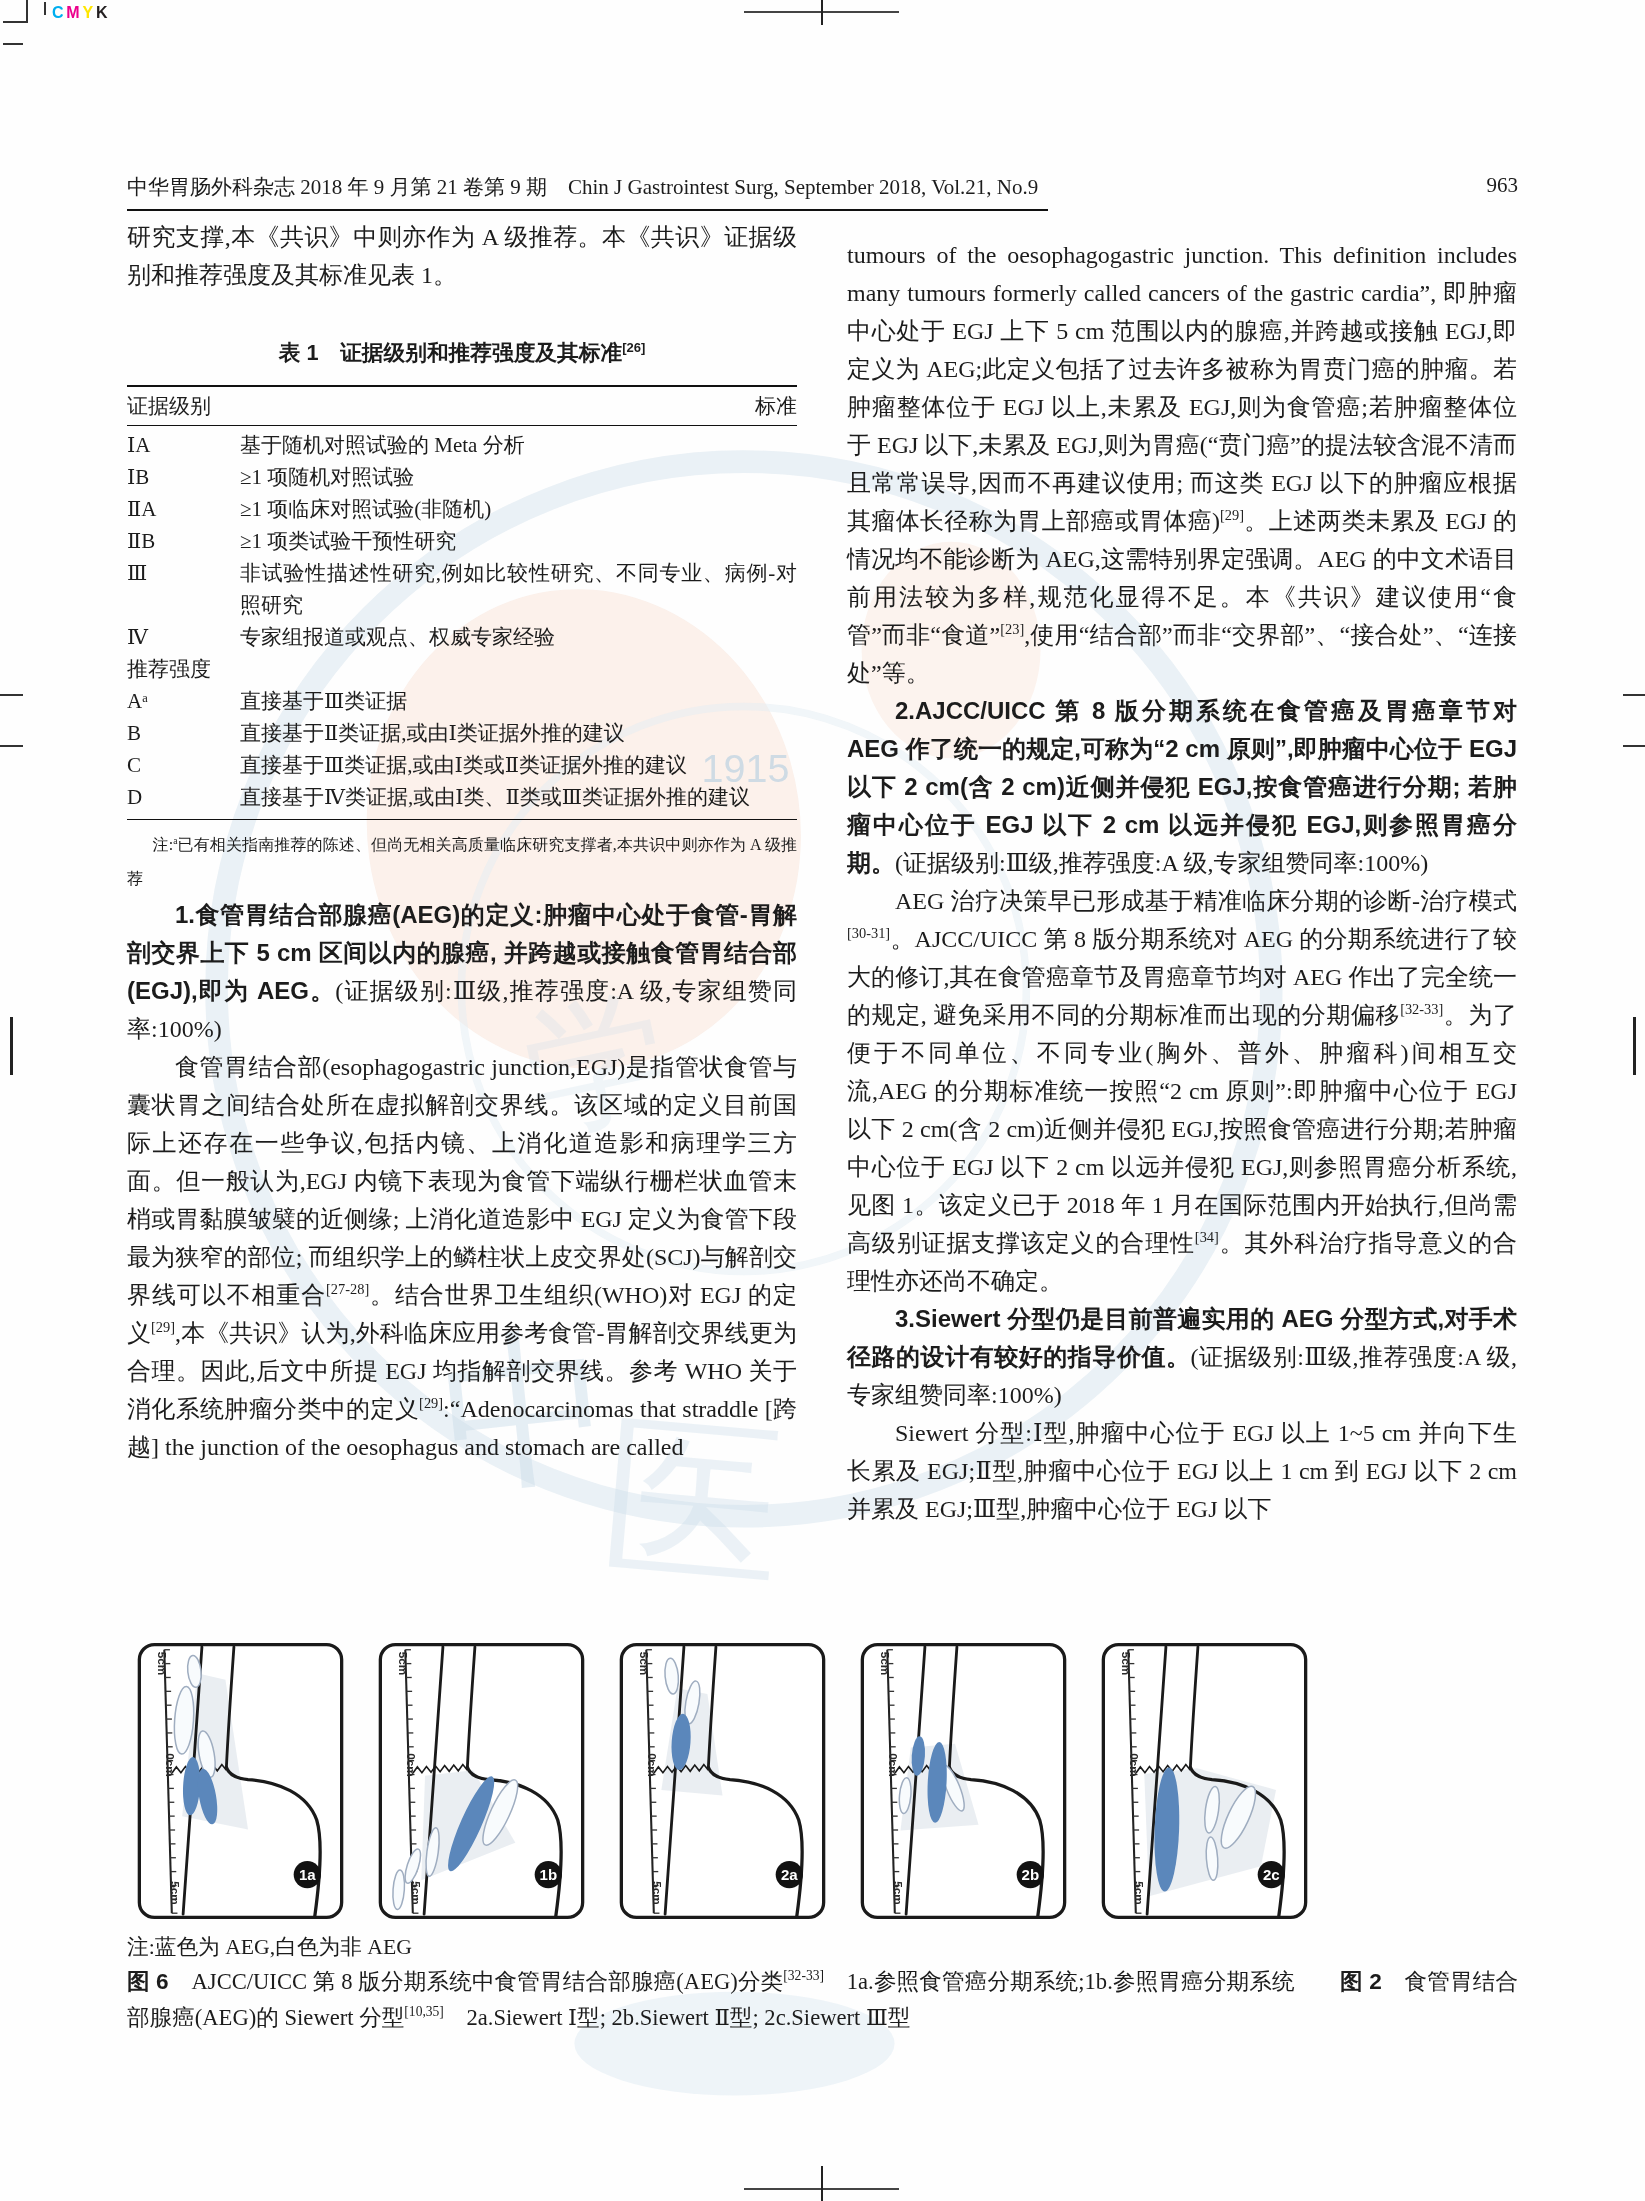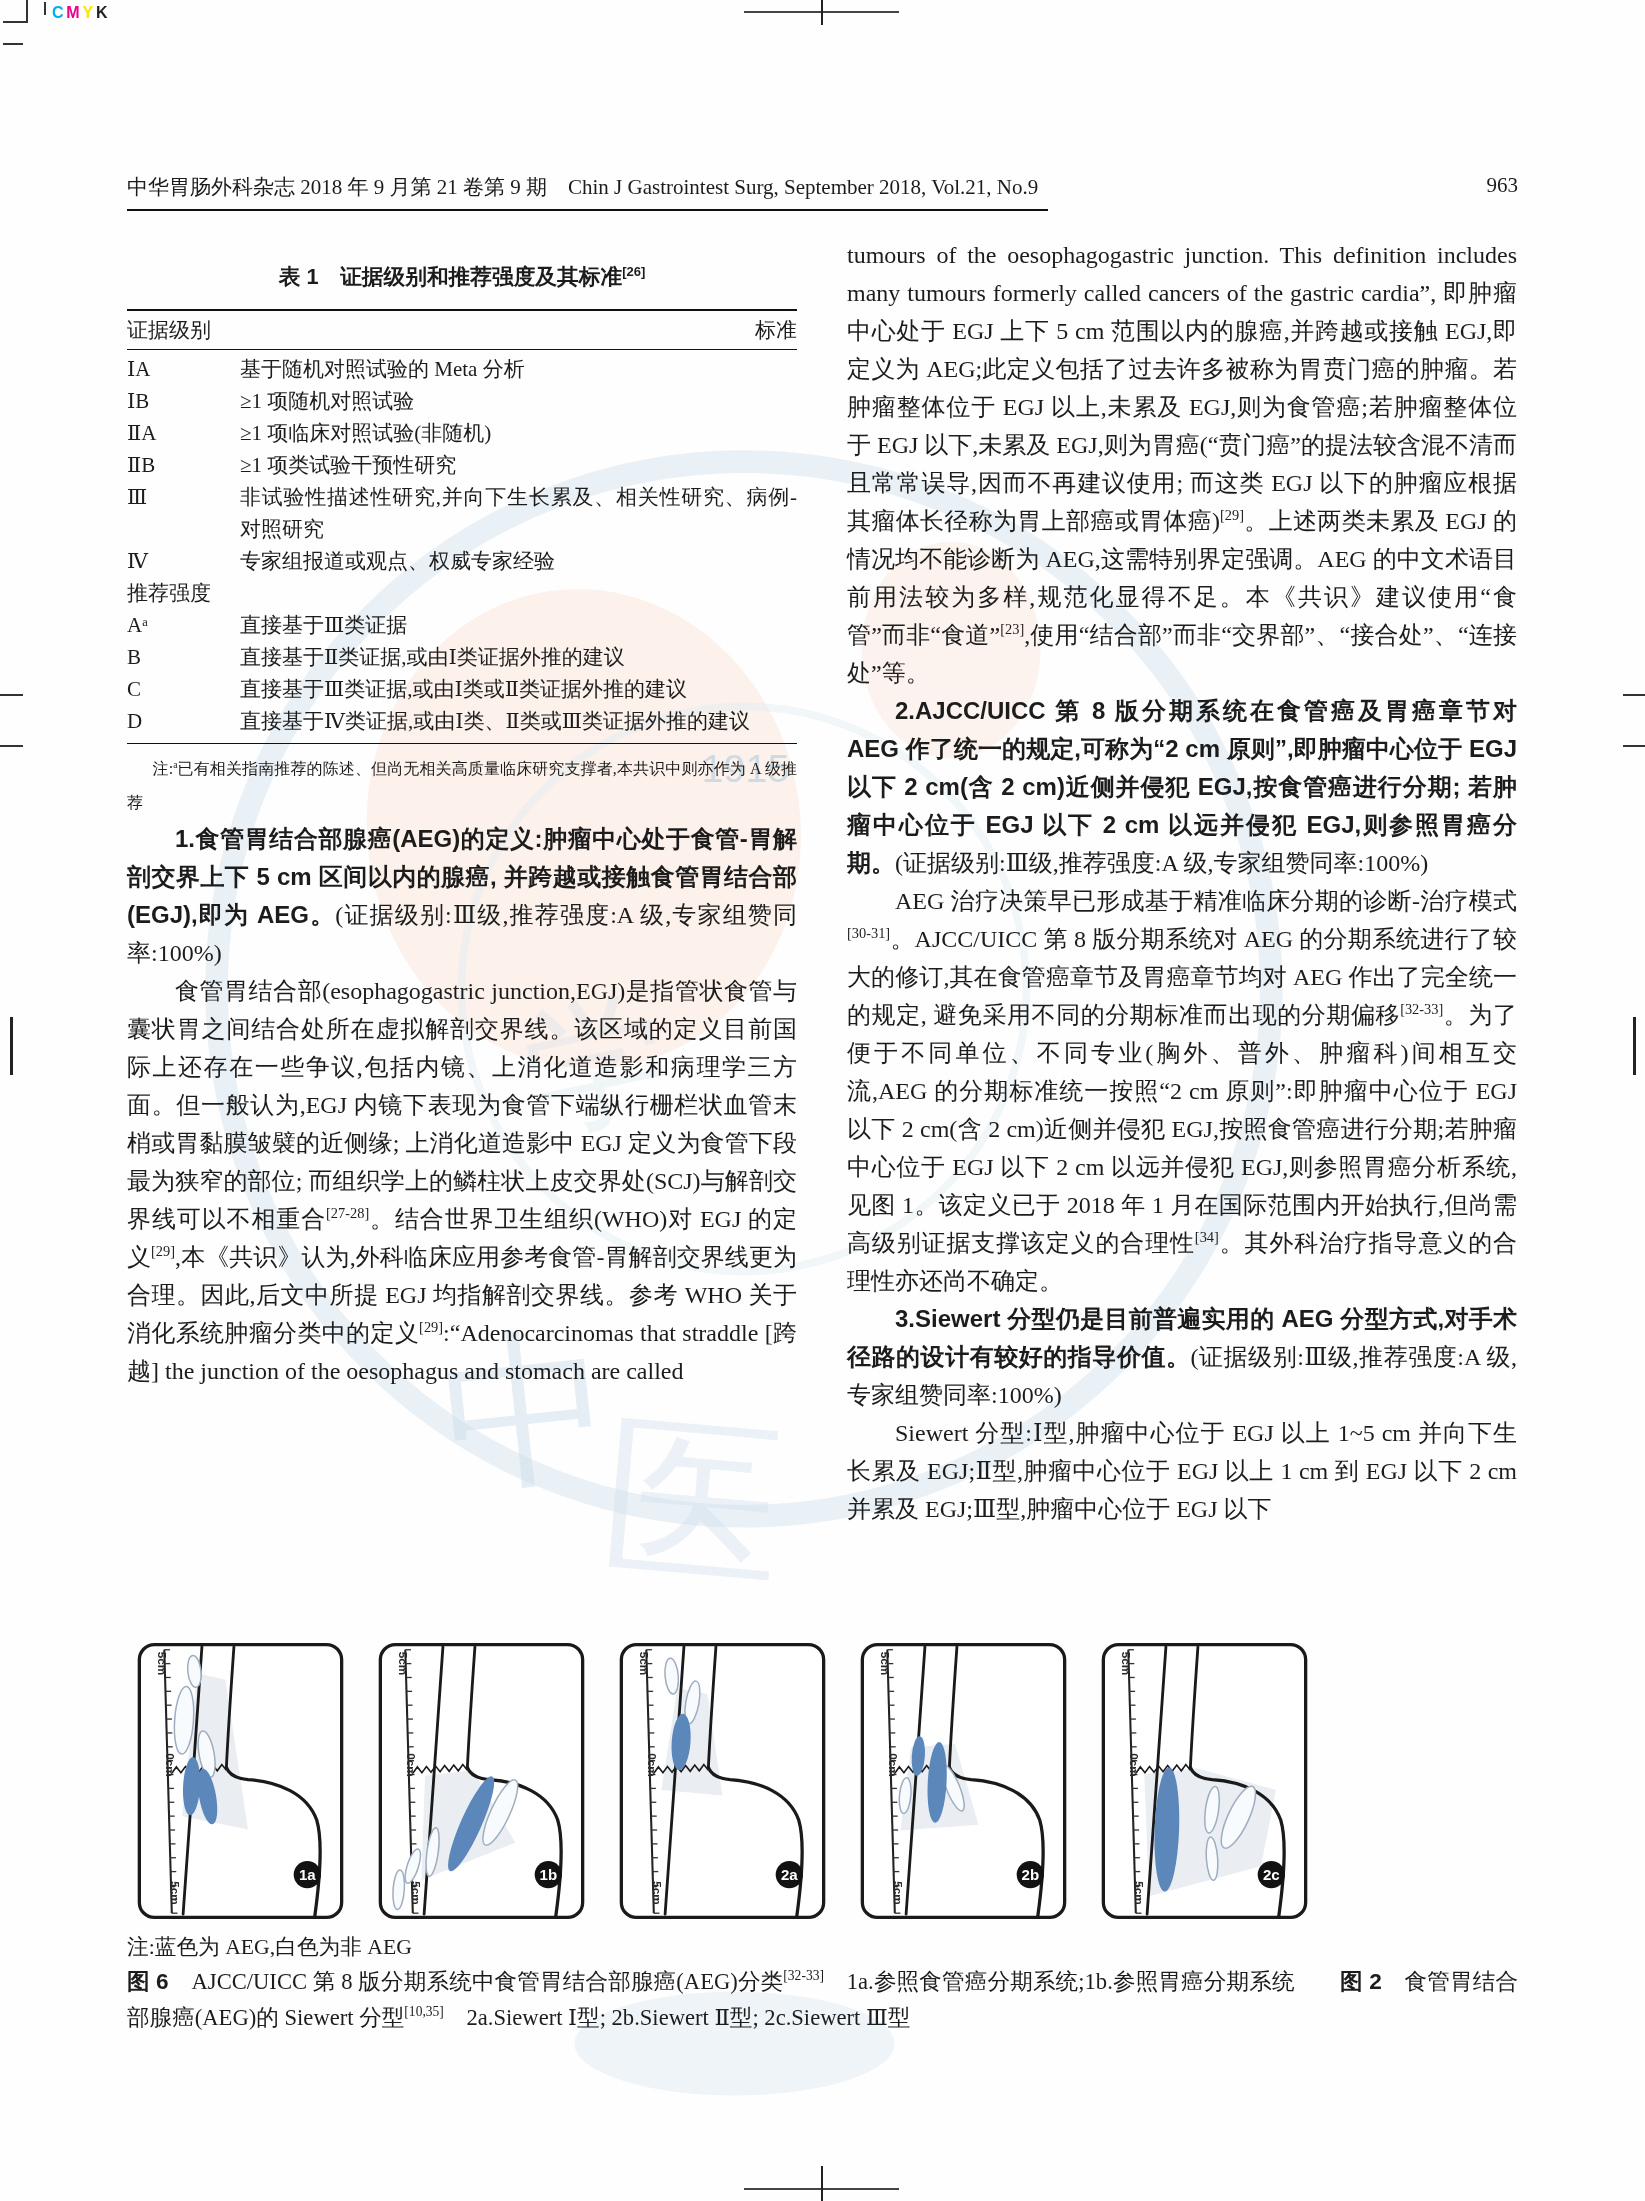--- a/index.html
+++ b/index.html
@@ -82,20 +82,21 @@
   <div class="mark" style="left:1623px;top:694px;width:22.6px;height:1.9px;"></div>
   <div class="mark" style="left:1623px;top:745px;width:22.6px;height:1.9px;"></div>
   <div class="reg-v" style="left:1633px;top:1017px;height:58px;width:2.8px;"></div>
 
   <div class="header">
     <span class="rule-span">中华胃肠外科杂志 2018 年 9 月第 21 卷第 9 期　Chin J Gastrointest Surg, September 2018, Vol.21, No.9</span>
     <span class="pageno">963</span>
   </div>
 
   <div class="col col-left">
+    <p class="para"><span>研究支撑,本《共识》中则亦作为 A 级推荐。本《共识》证据级别和推荐强度及其标准见表 1。</span></p>
 
     <div class="tblwrap">
       <div class="tbl-title"><span>表 1　证据级别和推荐强度及其标准</span><sup>[26]</sup></div>
       <div class="tbl-head">
         <div class="h-level">证据级别</div>
         <div class="h-crit">标准</div>
       </div>
       <div class="tbl-body">
           <div class="tr">
           <div class="td-level">ⅠA</div>
@@ -108,21 +109,21 @@
           <div class="tr">
           <div class="td-level">ⅡA</div>
           <div class="td-crit">≥1 项临床对照试验(非随机)</div>
         </div>
           <div class="tr">
           <div class="td-level">ⅡB</div>
           <div class="td-crit">≥1 项类试验干预性研究</div>
         </div>
           <div class="tr">
           <div class="td-level">Ⅲ</div>
-          <div class="td-crit">非试验性描述性研究,并向下生长累及、相关性研究、病例-对照研究</div>
+          <div class="td-crit">非试验性描述性研究,例如比较性研究、不同专业、病例-对照研究</div>
         </div>
           <div class="tr">
           <div class="td-level">Ⅳ</div>
           <div class="td-crit">专家组报道或观点、权威专家经验</div>
         </div>
           <div class="tr">
           <div class="td-level">推荐强度</div>
           <div class="td-crit"></div>
         </div>
           <div class="tr">

